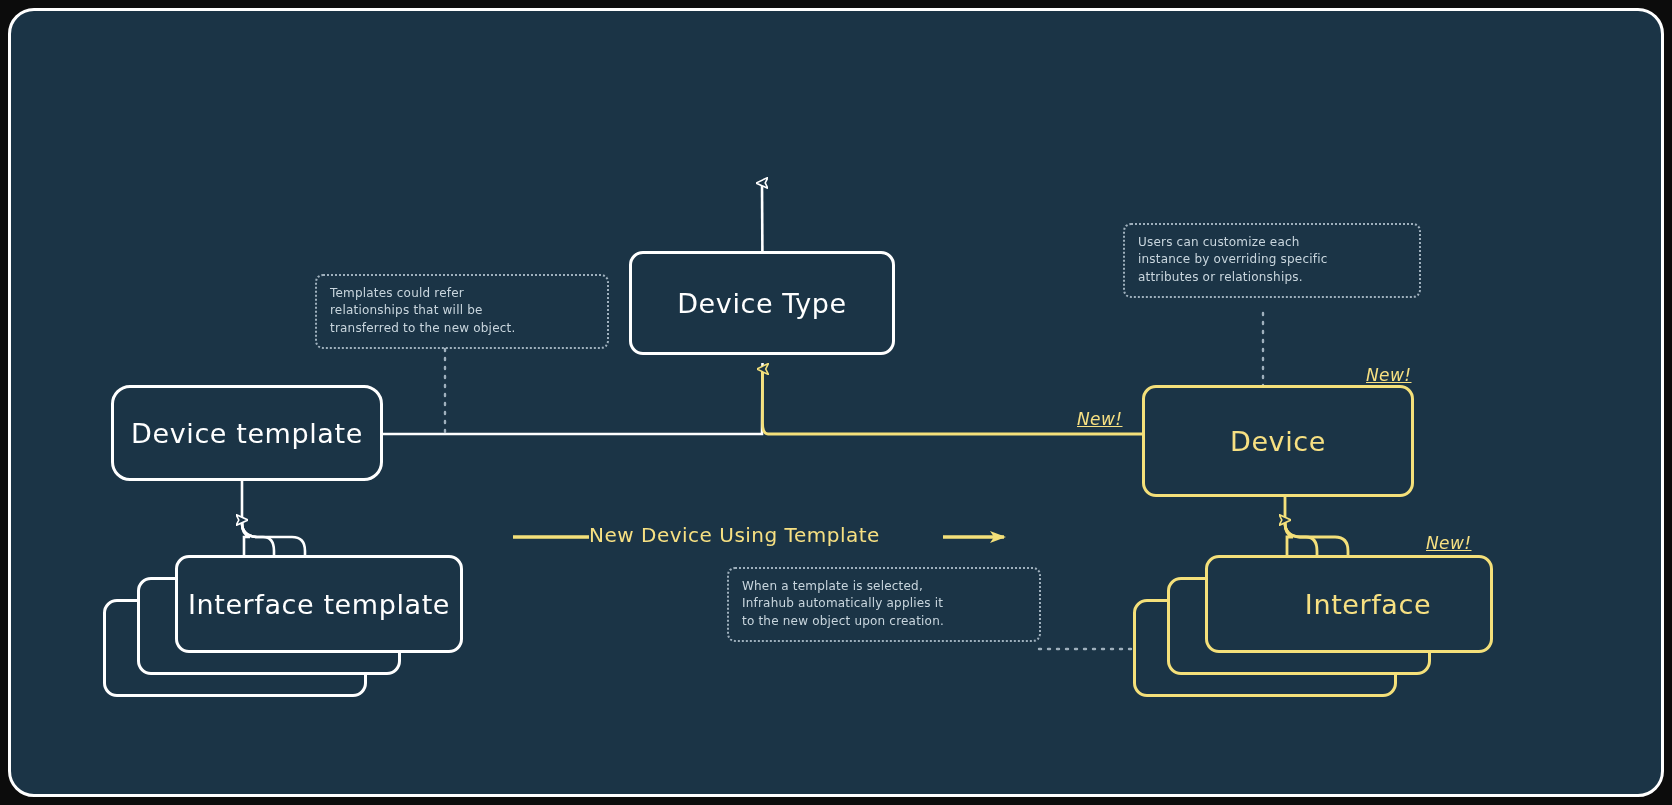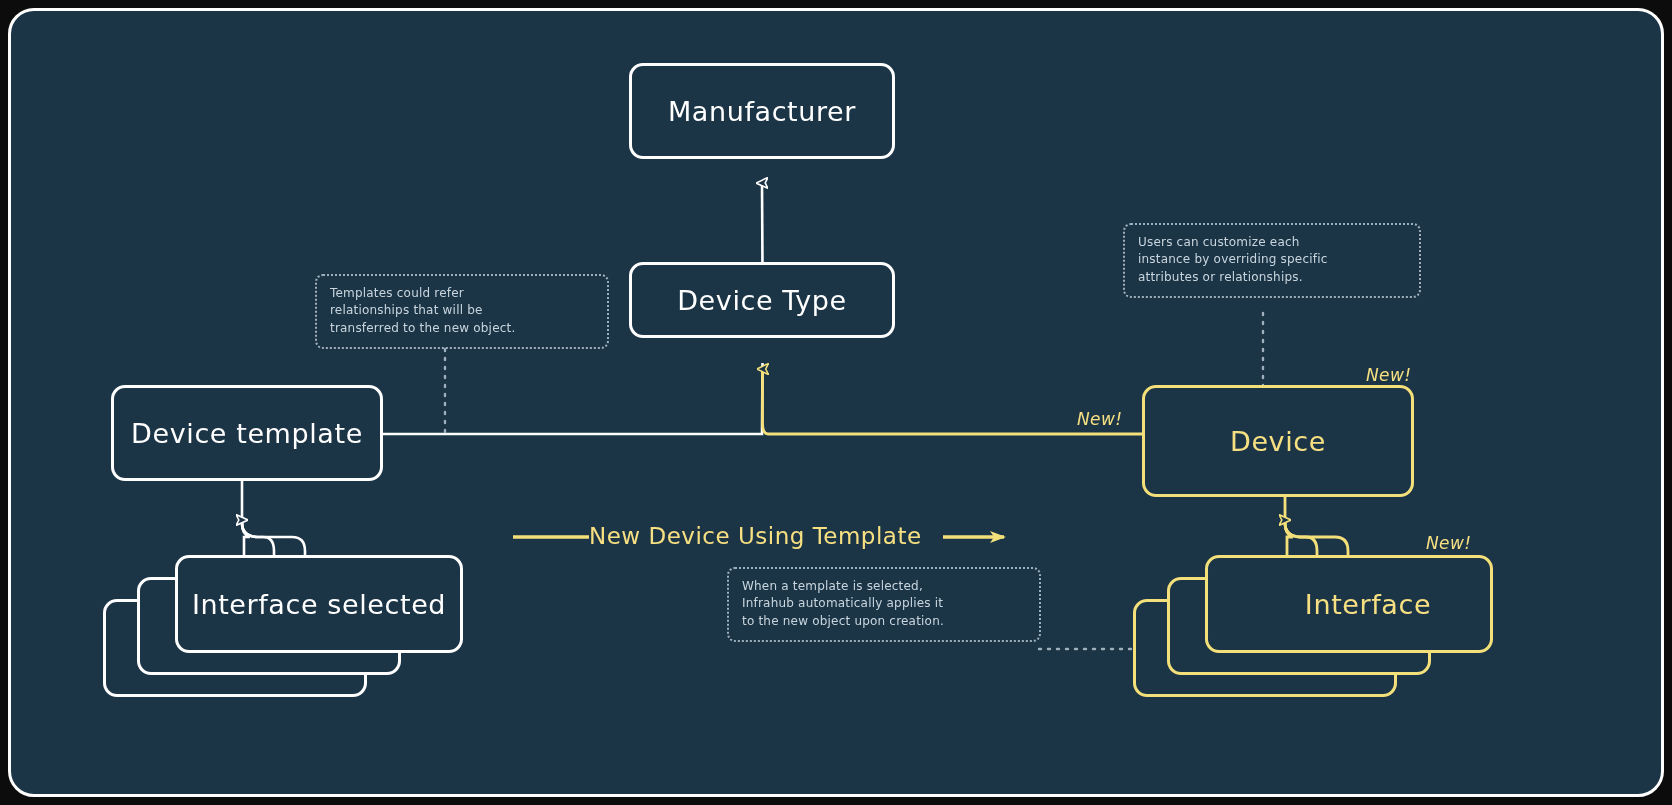--- a/index.html
+++ b/index.html
@@ -25,22 +25,22 @@
   .stack .sheet.front{display:flex;align-items:center;justify-content:center;
         color:#ffffff;font-size:27px;letter-spacing:.6px;}
   .stack.yellow .sheet.front{color:#f7e082;padding-left:38px;}
 
   .note{position:absolute;box-sizing:border-box;
         border:2px dotted #9fb0bd;border-radius:8px;background:transparent;
         color:#c9d6de;font-size:12px;line-height:1.45;
         padding:9px 13px 10px 13px;white-space:pre-line;letter-spacing:.2px;}
 
   .newtag{position:absolute;color:#f7e082;font-size:17px;font-style:italic;
-          letter-spacing:.4px;}
-  .flowlabel{position:absolute;color:#f7e082;font-size:23px;
+          letter-spacing:.4px;text-decoration:underline;}
+  .flowlabel{position:absolute;color:#f7e082;font-size:20px;
           letter-spacing:.5px;white-space:nowrap;}
 </style>
 </head>
 <body>
 
 <div id="stage">
   <div id="frame">
 
     <svg id="wires" viewBox="0 0 1656 789">
       <defs>
@@ -89,41 +89,38 @@
       <g>
         <path d="M1028 638 L1122 638" fill="none" stroke="#9fb0bd" stroke-width="2.4" stroke-dasharray="2 7" stroke-linecap="round"></path>
       </g>
 
       <g>
         <path d="M502 526 L578 526" fill="none" stroke="#f4e07a" stroke-width="3.4"></path>
         <path d="M932 526 L993 526" fill="none" stroke="#f4e07a" stroke-width="3.4" marker-end="url(#arrYflat)"></path>
       </g>
     </svg>
 
-    <div class="node" style="left:618px;top:52px;width:266px;height:96px;">
-      <span>Manufacturer</span>
-    </div>
 
-    <div class="node" style="left:618px;top:251px;width:266px;height:76px;">
+    <div class="node" style="left:618px;top:240px;width:266px;height:104px;">
       <span>Device Type</span>
     </div>
 
-    <div class="node" style="left:100px;top:374px;width:272px;height:96px;">
+    <div class="node" style="left:100px;top:374px;width:272px;height:96px;border-radius:19px;">
       <span>Device template</span>
     </div>
 
     <div class="node yellow" style="left:1131px;top:374px;width:272px;height:112px;">
       <span>Device</span>
     </div>
 
     <div class="stack" style="left:92px;top:544px;width:360px;height:146px;">
       <div class="sheet" style="left:0px;top:44px;width:264px;height:98px;"></div>
       <div class="sheet" style="left:34px;top:22px;width:264px;height:98px;"></div>
       <div class="sheet front" style="left:72px;top:0px;width:288px;height:98px;">
-        <span>Interface selected</span>
+        <span>Interface template</span>
       </div>
     </div>
 
     <div class="stack yellow" style="left:1122px;top:544px;width:360px;height:146px;">
       <div class="sheet" style="left:0px;top:44px;width:264px;height:98px;"></div>
       <div class="sheet" style="left:34px;top:22px;width:264px;height:98px;"></div>
       <div class="sheet front" style="left:72px;top:0px;width:288px;height:98px;">
         <span>Interface</span>
       </div>
     </div>

